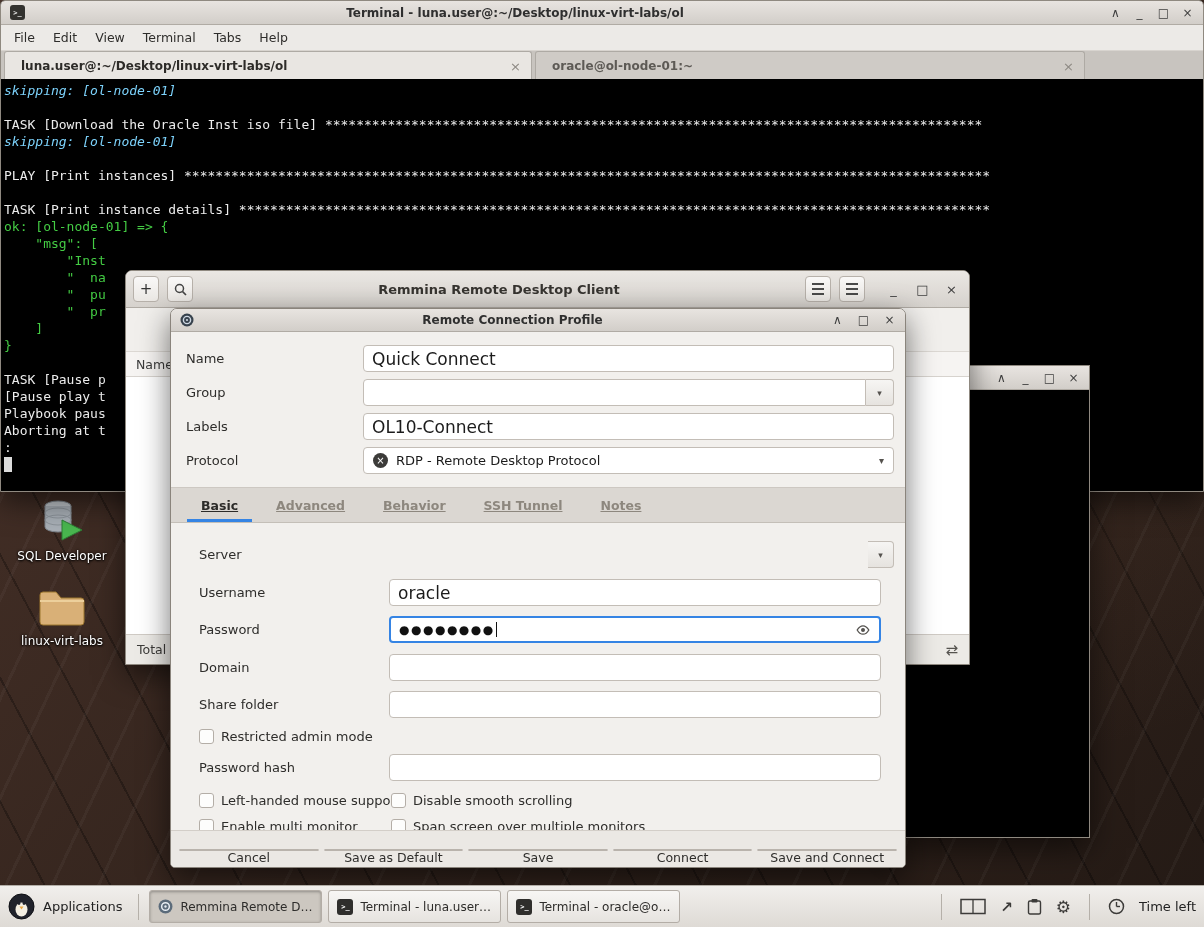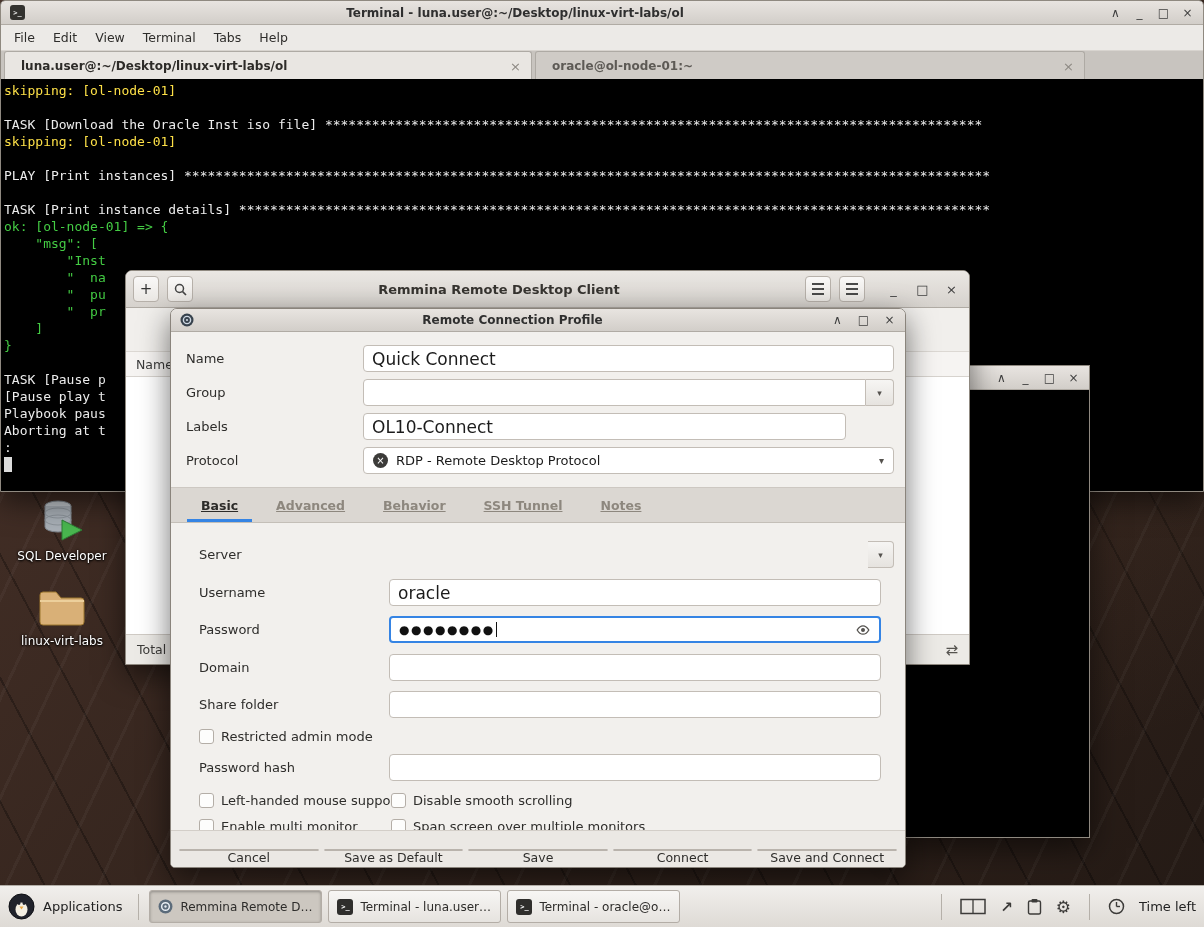--- a/index.html
+++ b/index.html
@@ -26,40 +26,40 @@
   .tb-controls .wc{ width:13px; text-align:center; cursor:default; }
 
   
   #term1{ left:0; top:0; width:1204px; height:492px; border-radius:5px 5px 0 0; background:#000; }
   #term1 .titlebar{ border-radius:4px 4px 0 0; }
   .t1off{ margin-right:104px; }
   .ticon{ width:15px; height:15px; background:#33322f; border-radius:3px; display:flex; align-items:center; justify-content:center; }
   .tglyph{ color:#e8e8e8; font-family:"DejaVu Sans Mono",monospace; font-size:7px; font-weight:bold; }
   .menubar{ height:26px; background:#eceae7; display:flex; align-items:center; padding:0 4px; border-bottom:1px solid #d8d4cf; }
   .menu-item{ padding:0 9px; font-size:12.5px; color:#2e2d2b; }
-  .tabbar{ height:32px; background:#c8c4bf; display:flex; align-items:flex-end; padding:0 3px; border-bottom:3px solid #b91c1c; }
+  .tabbar{ height:32px; background:#c8c4bf; display:flex; align-items:flex-start; padding:0 3px; border-bottom:1px solid #b91c1c; }
   .ttab{
     height:29px; display:flex; align-items:center; padding:0 10px 0 16px;
     border:1px solid #aeaaa4; border-bottom:none; border-radius:3px 3px 0 0;
     background:#cfcbc6; color:#5d5a55; font-size:12px; font-weight:bold; margin-right:3px;
     white-space:nowrap; overflow:hidden;
   }
   .ttab.active{ background:#e9e6e2; color:#2d2b28; }
   .ttab-label{ flex:1; overflow:hidden; text-overflow:ellipsis; }
   .tab-close{ margin-left:14px; color:#8d8983; font-weight:normal; font-size:13px; }
   #tab-luna{ width:528px; }
   #tab-oracle{ width:550px; }
   .termbody{
     position:absolute; left:0; right:0; top:78px; bottom:0; background:#000;
     padding:3px 0 0 3px; overflow:hidden;
     font-family:"DejaVu Sans Mono","Liberation Mono",monospace; font-size:13px; line-height:17px;
   }
   .tl{ height:17px; white-space:pre; color:#ececec; }
   .tl[data-c="g"]{ color:#44cc44; }
-  .tl[data-c="c"]{ color:#fde047; }
+  .tl[data-c="c"]{ color:#7dd3fc;font-style:italic; }
   .cursor{ width:8px; height:15px; background:#dcdcdc; margin-top:1px; }
 
   
   #term2{ left:898px; top:365px; width:192px; height:473px; background:#000; }
   .term2body{ position:absolute; left:0; right:0; top:24px; bottom:0; background:#000; }
 
   
   #remmina{ left:125px; top:270px; width:845px; height:395px; background:#f1efec; border-radius:7px 7px 0 0; }
   .headerbar{
     height:37px; display:flex; align-items:center; gap:8px; padding:0 7px;
@@ -322,21 +322,21 @@
       <span class="f-label" style="top:13px">Name</span>
       <input class="gtk-entry" style="left: 192px; top: 13px; width: 531px;" value="Quick Connect">
 
       <span class="f-label" style="top:47px">Group</span>
       <input class="gtk-entry" style="left: 192px; top: 47px; width: 503px; border-radius: 4px 0px 0px 4px;" value="">
       <span class="combo-btn" style="left:695px; top:47px; width:28px">
           <span>▾</span>
         </span>
 
       <span class="f-label" style="top:81px">Labels</span>
-      <input class="gtk-entry" style="left: 192px; top: 81px; width: 483px;" value="OL10-Connect">
+      <input class="gtk-entry" style="left: 192px; top: 81px; width: 531px;" value="OL10-Connect">
 
       <span class="f-label" style="top:115px">Protocol</span>
       <div class="proto">
         <span class="proto-icon">
             <span>×</span>
           </span>
         <span>RDP - Remote Desktop Protocol</span>
         <span class="arr">▾</span>
       </div>
 

